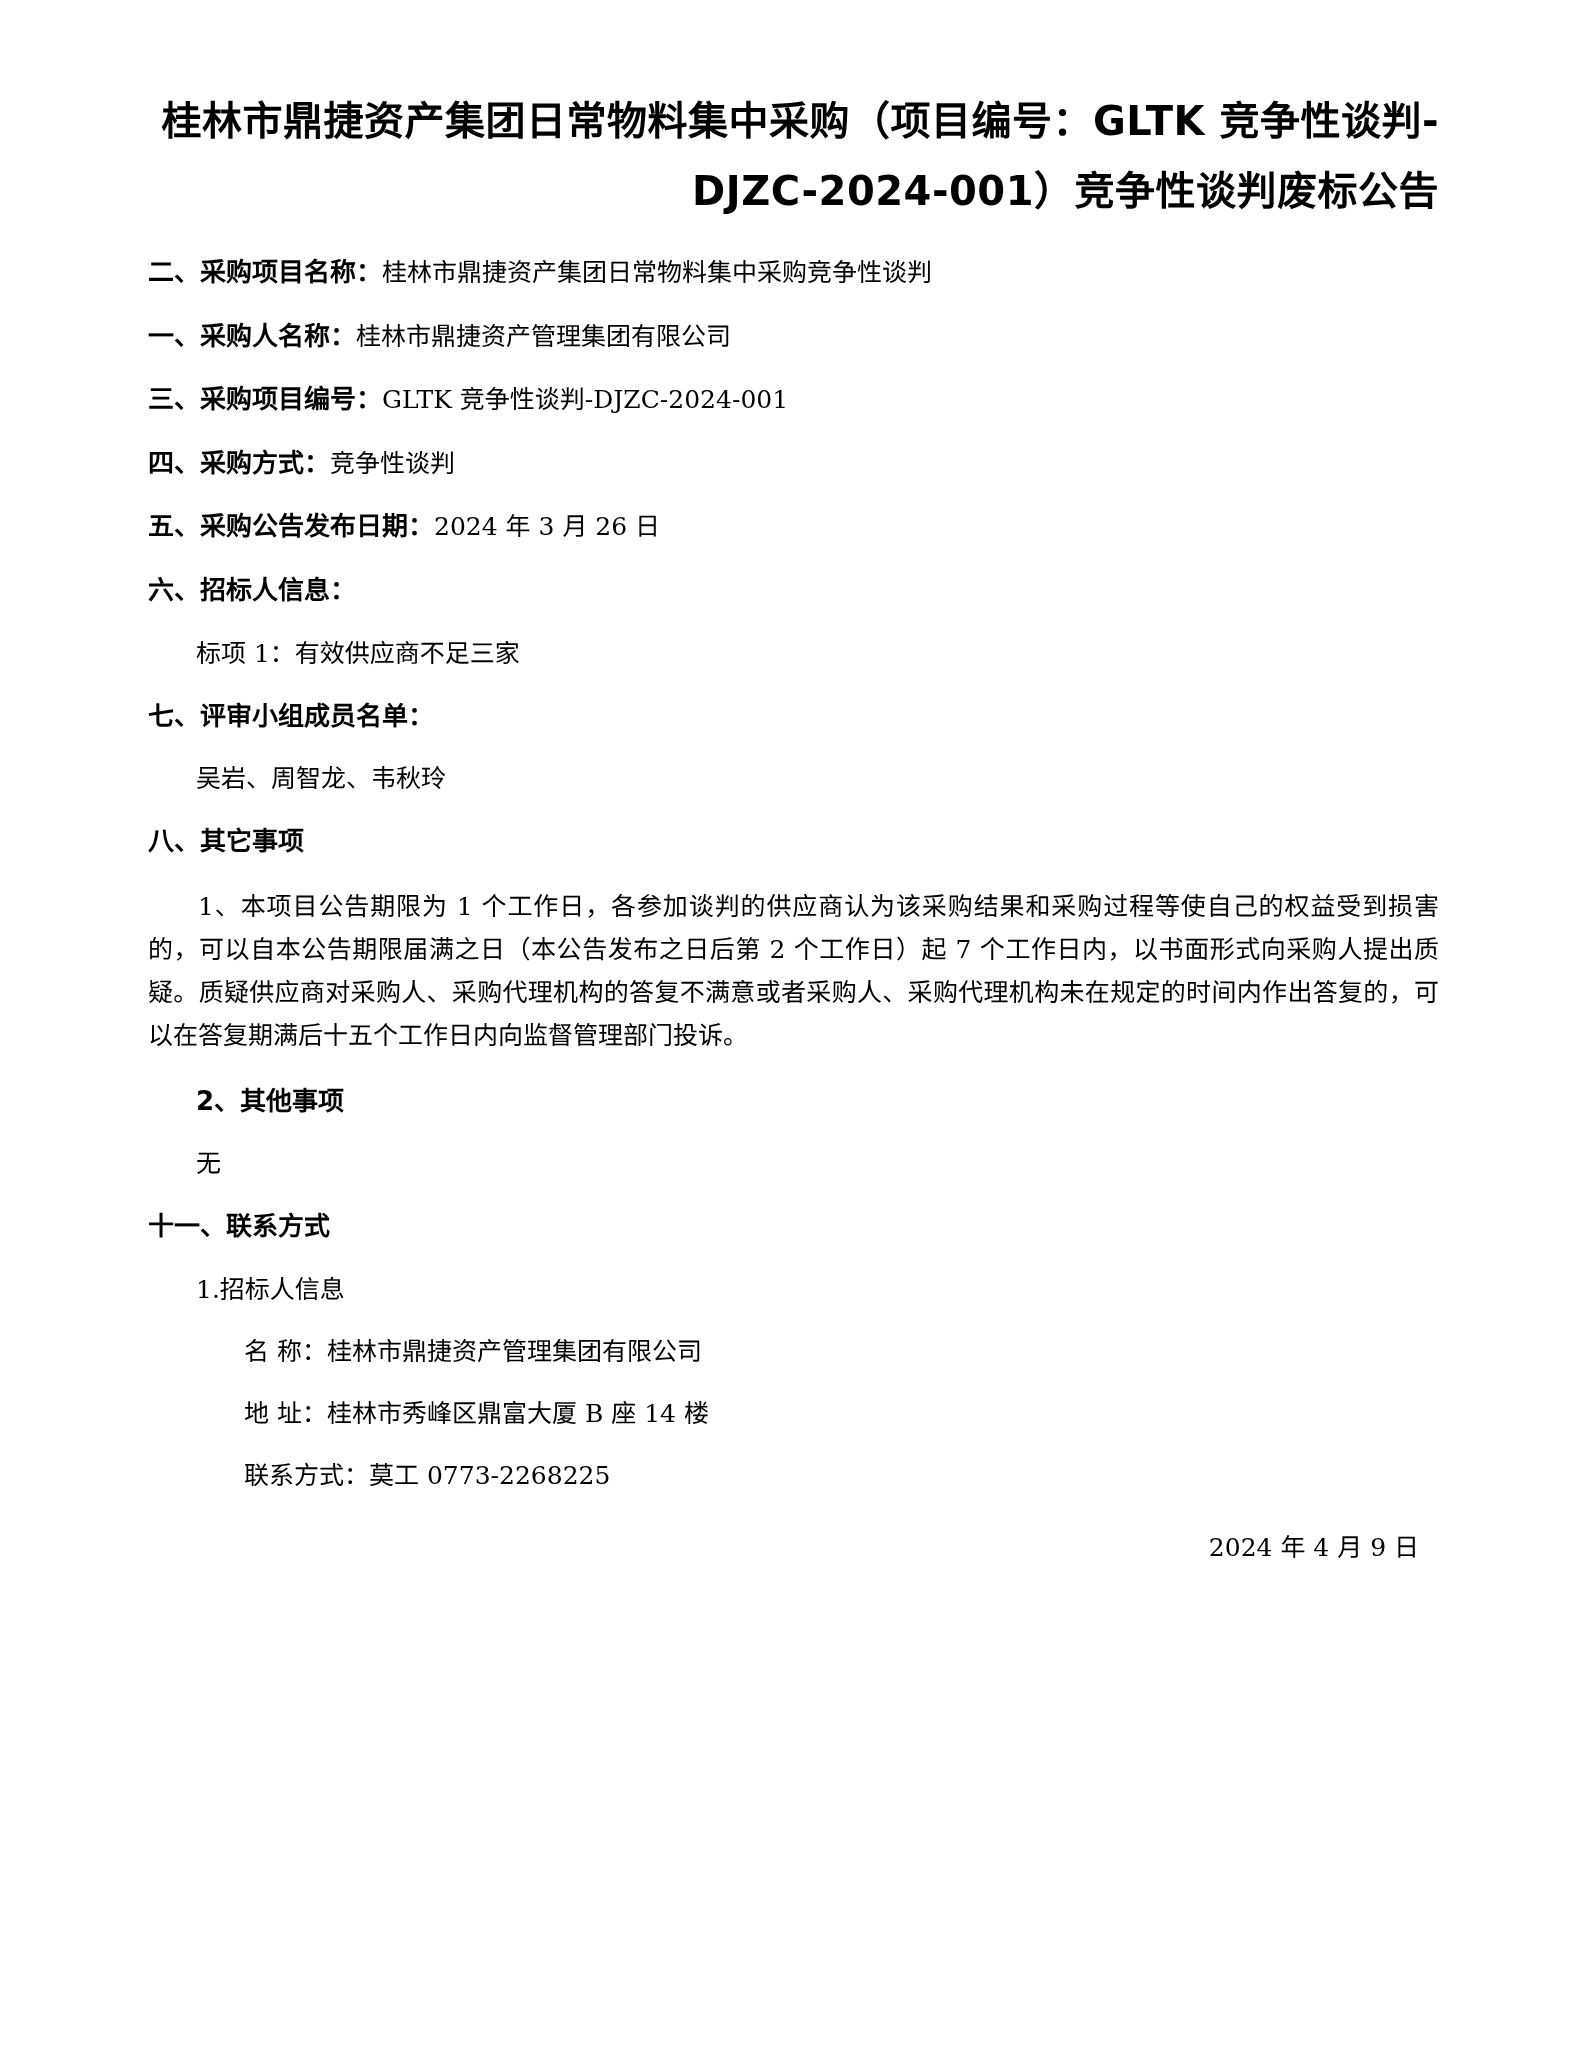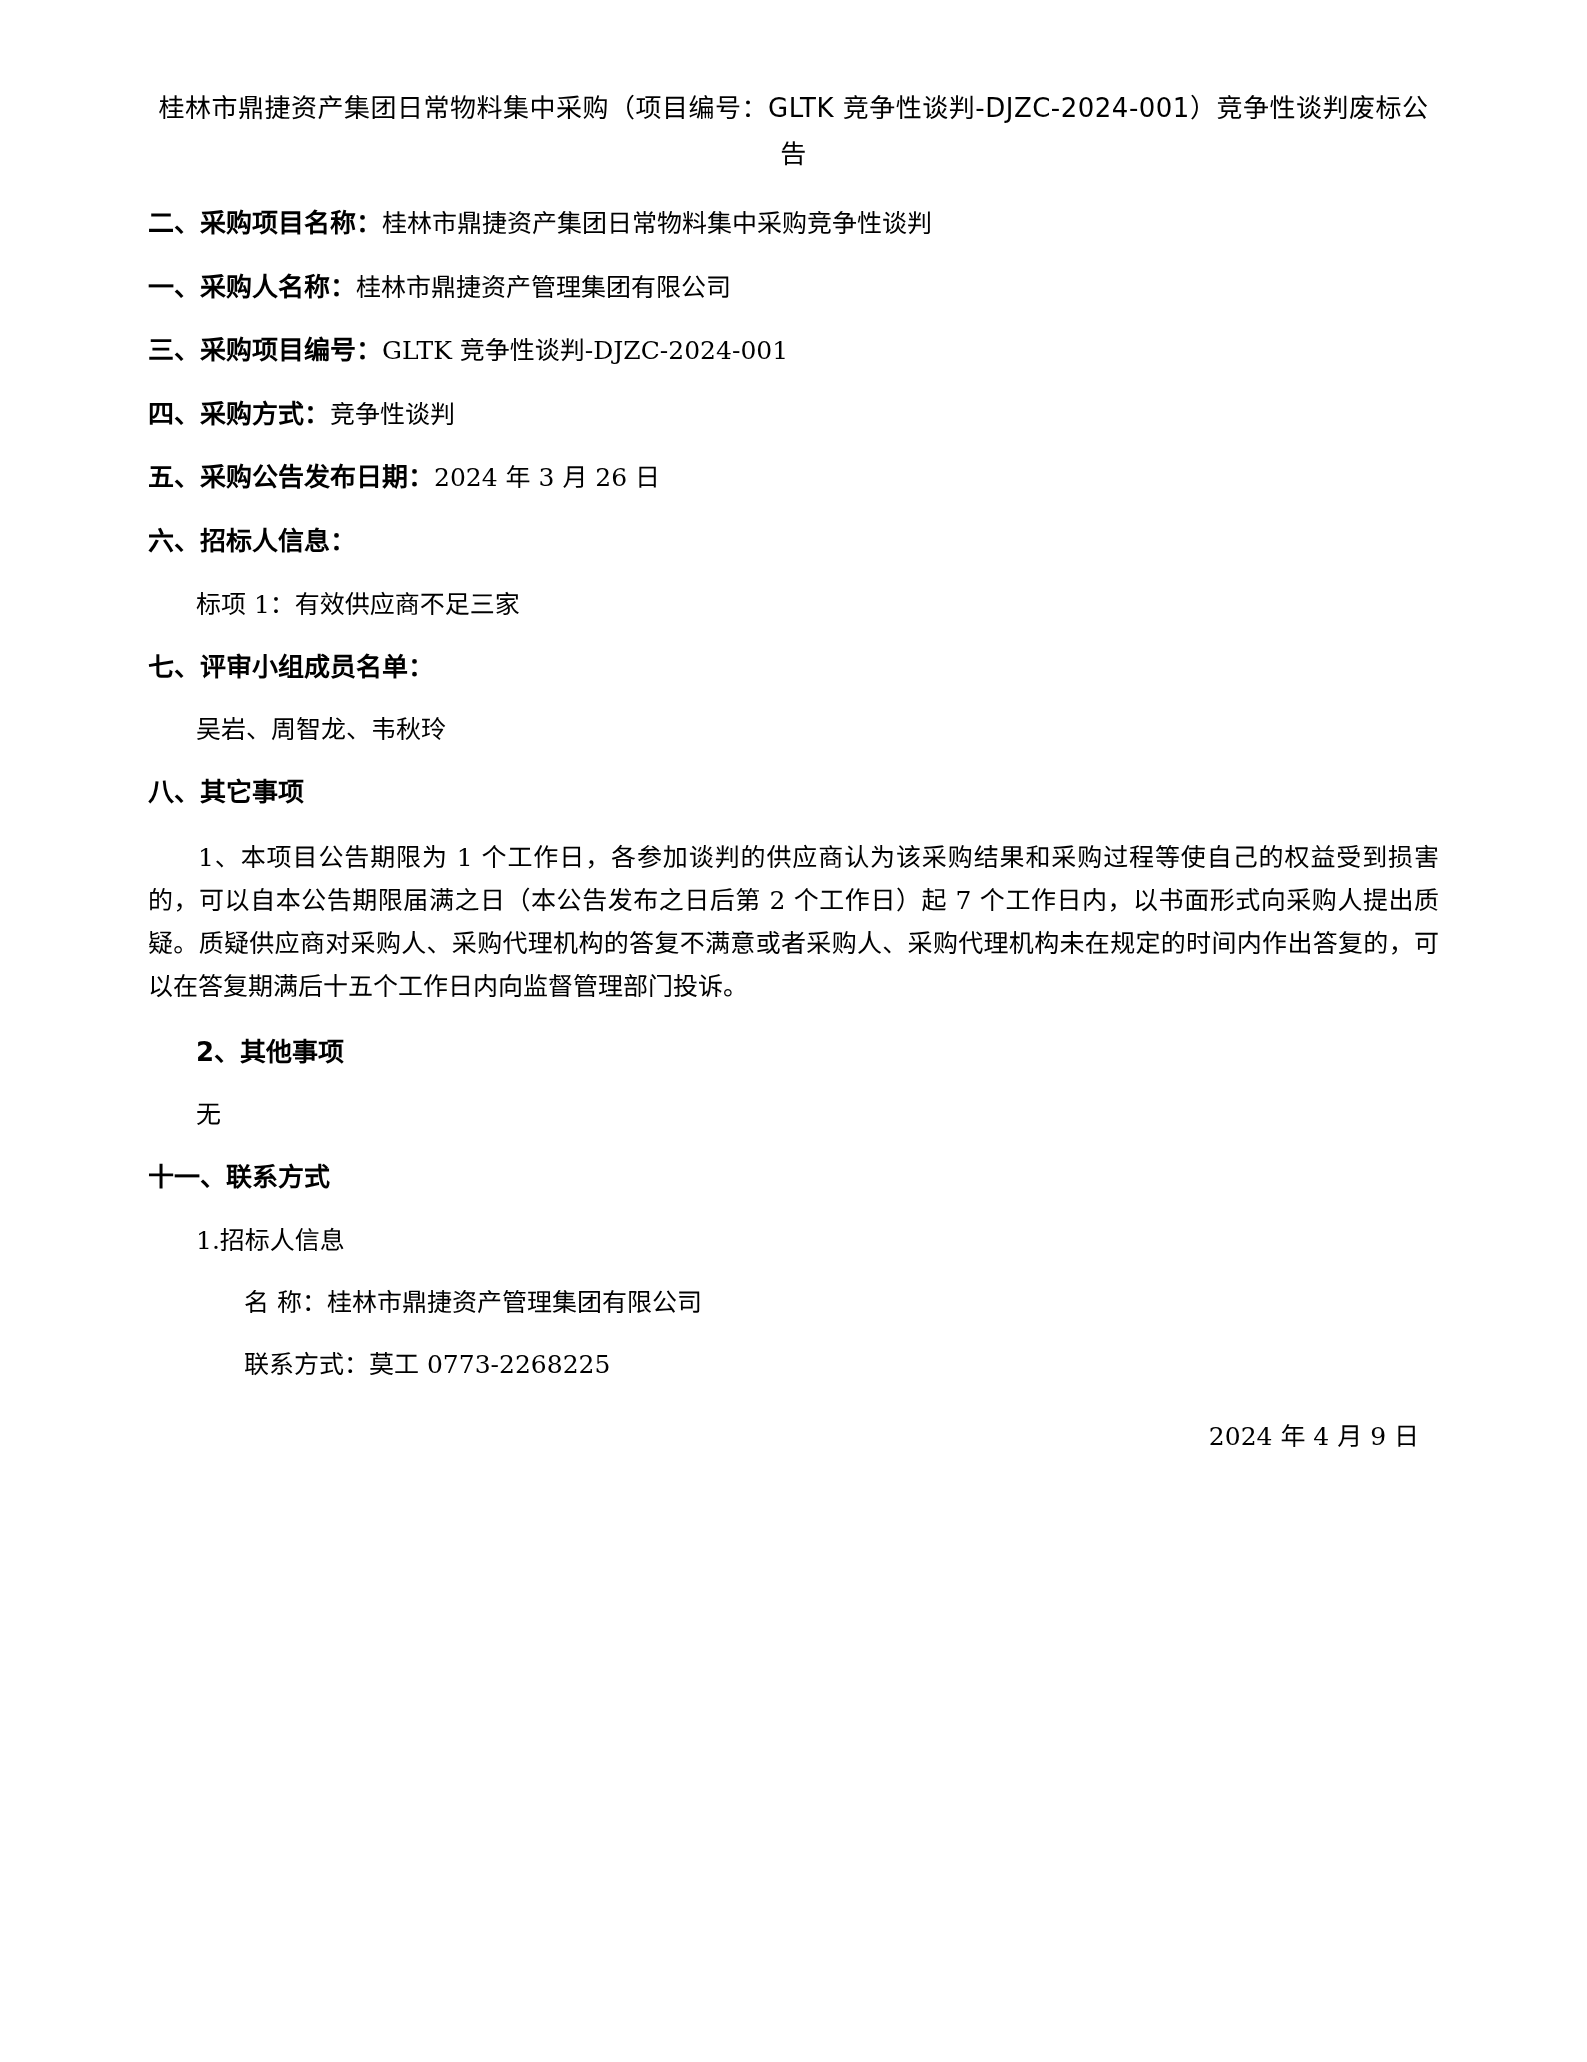--- a/index.html
+++ b/index.html
@@ -15,24 +15,24 @@
   }
   .page {
     position: relative;
     width: 1587px;
     min-height: 2062px;
     box-sizing: border-box;
     padding: 86px 148px 60px 148px;
   }
   .doc-title {
     font-family: "DejaVu Sans", "Liberation Sans", sans-serif;
-    font-weight: normal;
-    font-size: 26px;
+    font-weight: bold;
+    font-size: 40px;
     line-height: 1.75;
-    text-align: center;
+    text-align: right;
     letter-spacing: 0.5px;
     margin: 0 0 26px 0;
   }
   .section-head {
     font-family: "DejaVu Sans", "Liberation Sans", sans-serif;
     font-weight: bold;
     font-size: 26px;
     line-height: 1.6;
     margin: 0 0 22px 0;
   }
@@ -119,20 +119,23 @@
   <p class="sub-head">2、其他事项</p>
   <p class="plain-line">无</p>
 
   <p class="section-head">十一、联系方式</p>
   <p class="plain-line">1.招标人信息</p>
 
   <p class="contact-line">
     <span class="lbl nowrap">名        称：</span><span>桂林市鼎捷资产管理集团有限公司</span>
   </p>
 
+  <p class="contact-line">
+    <span class="lbl nowrap">地        址：</span><span>桂林市秀峰区鼎富大厦 B 座 14 楼</span>
+  </p>
 
   <p class="contact-line">
     <span class="lbl nowrap">联系方式：</span><span>莫工  0773-2268225</span>
   </p>
 
   <p class="date-line">2024 年 4 月 9 日</p>
 
 </div>
 
 </body></html>

